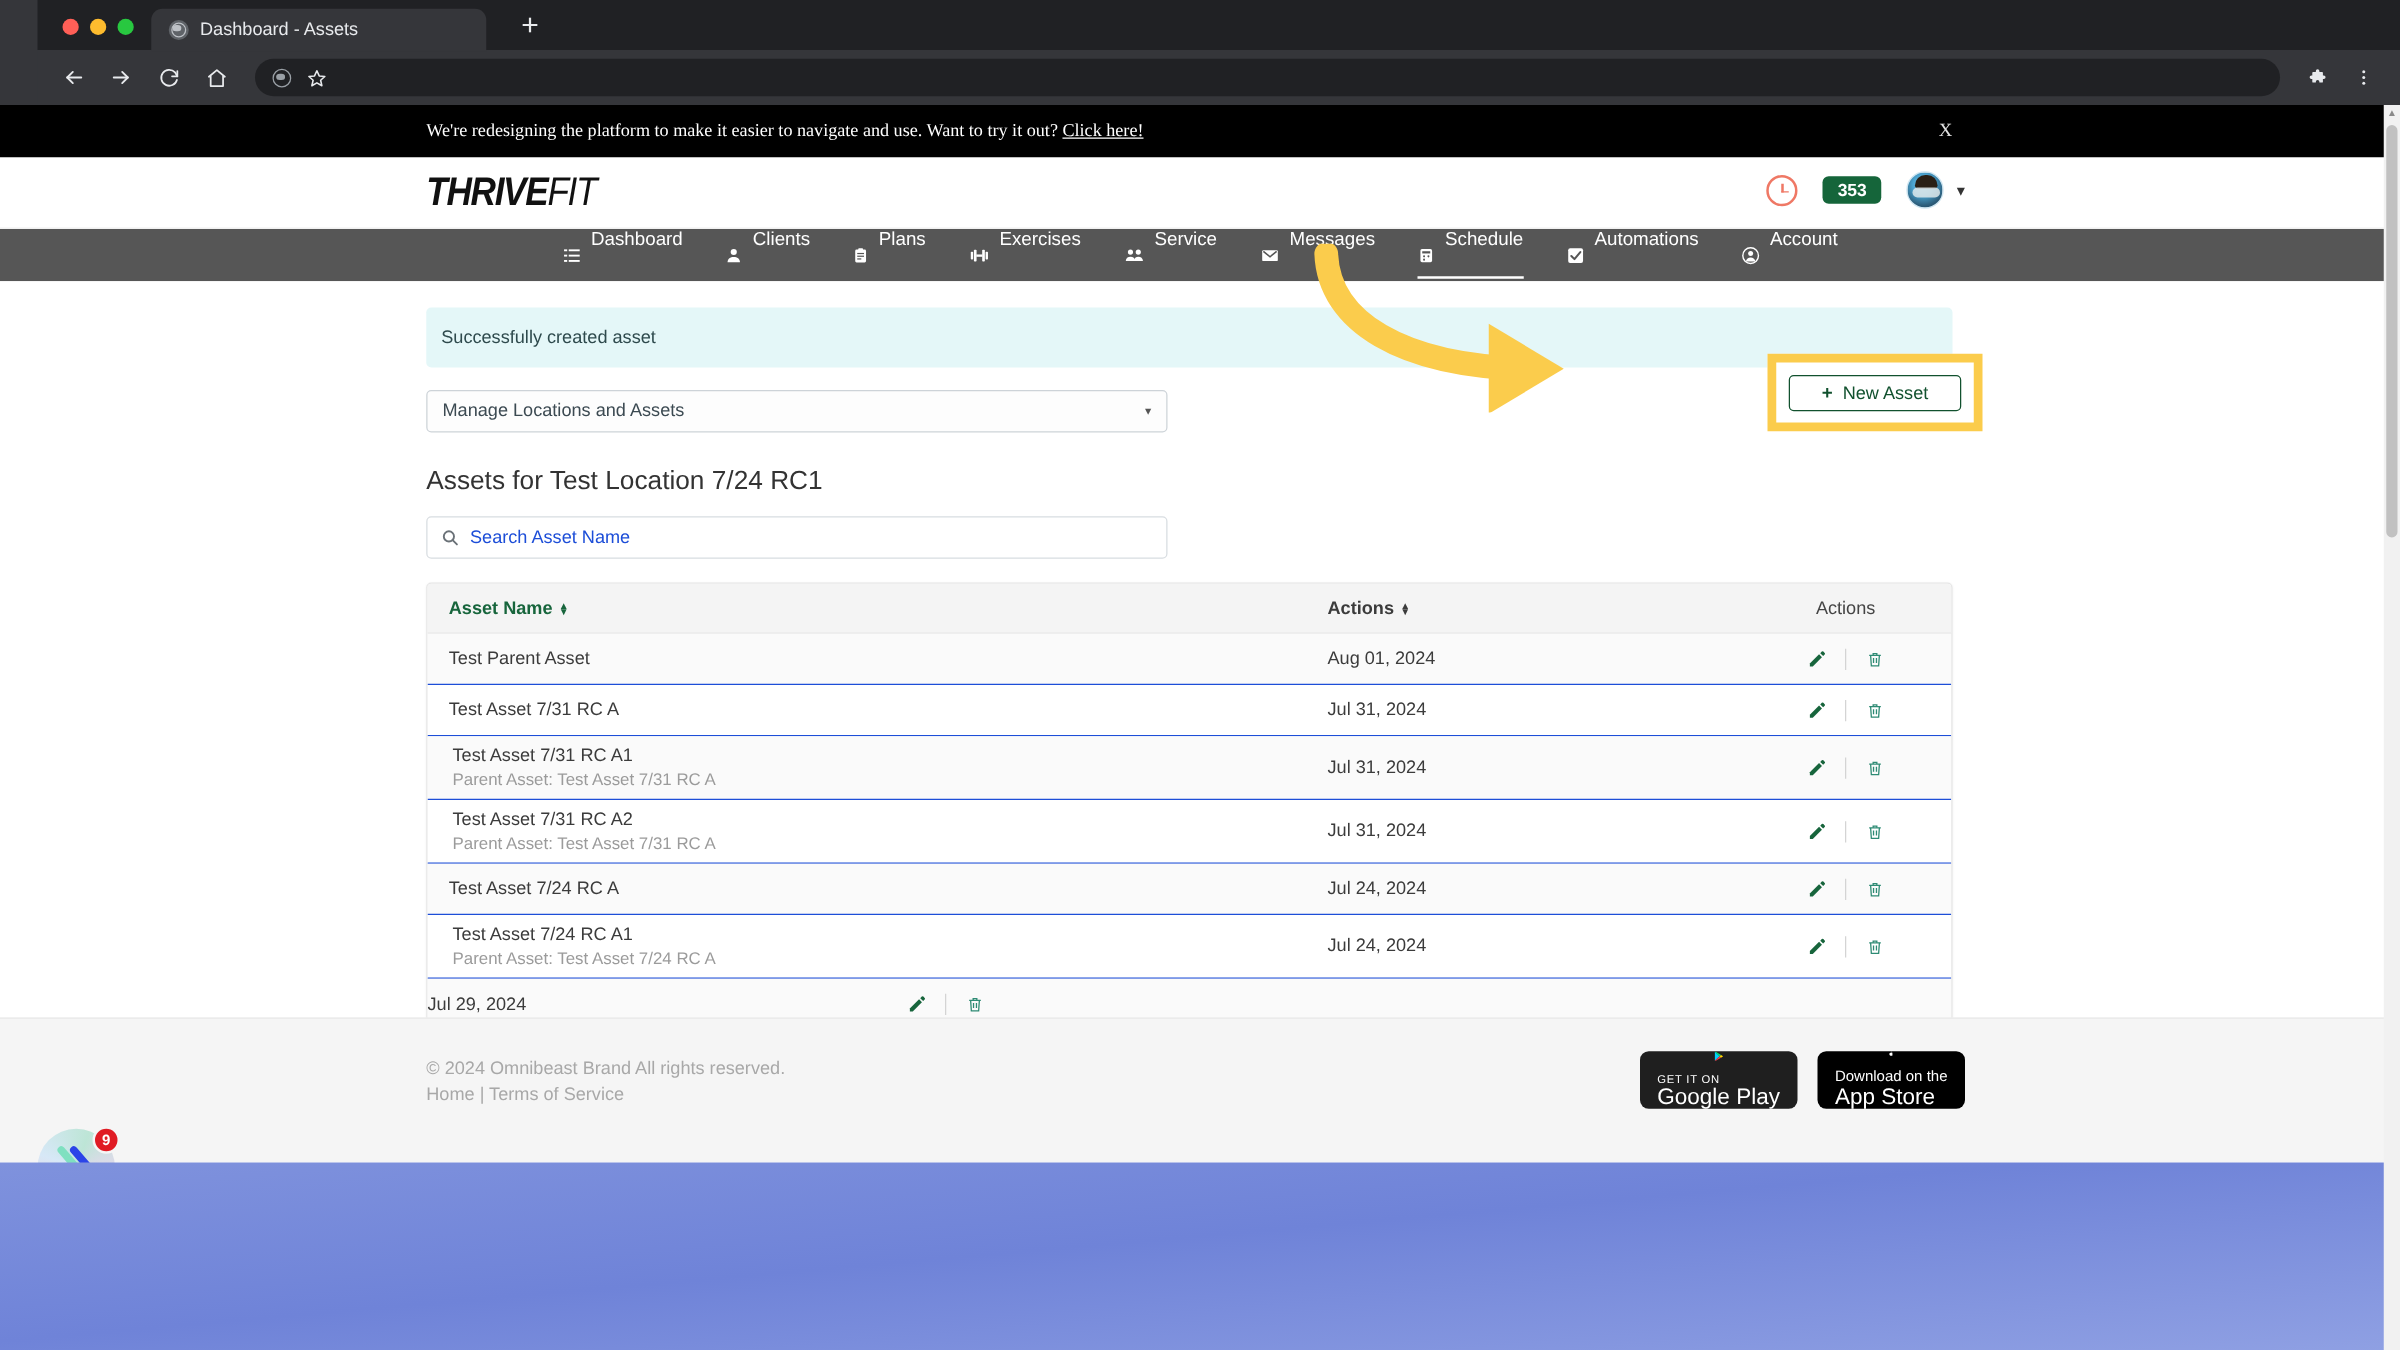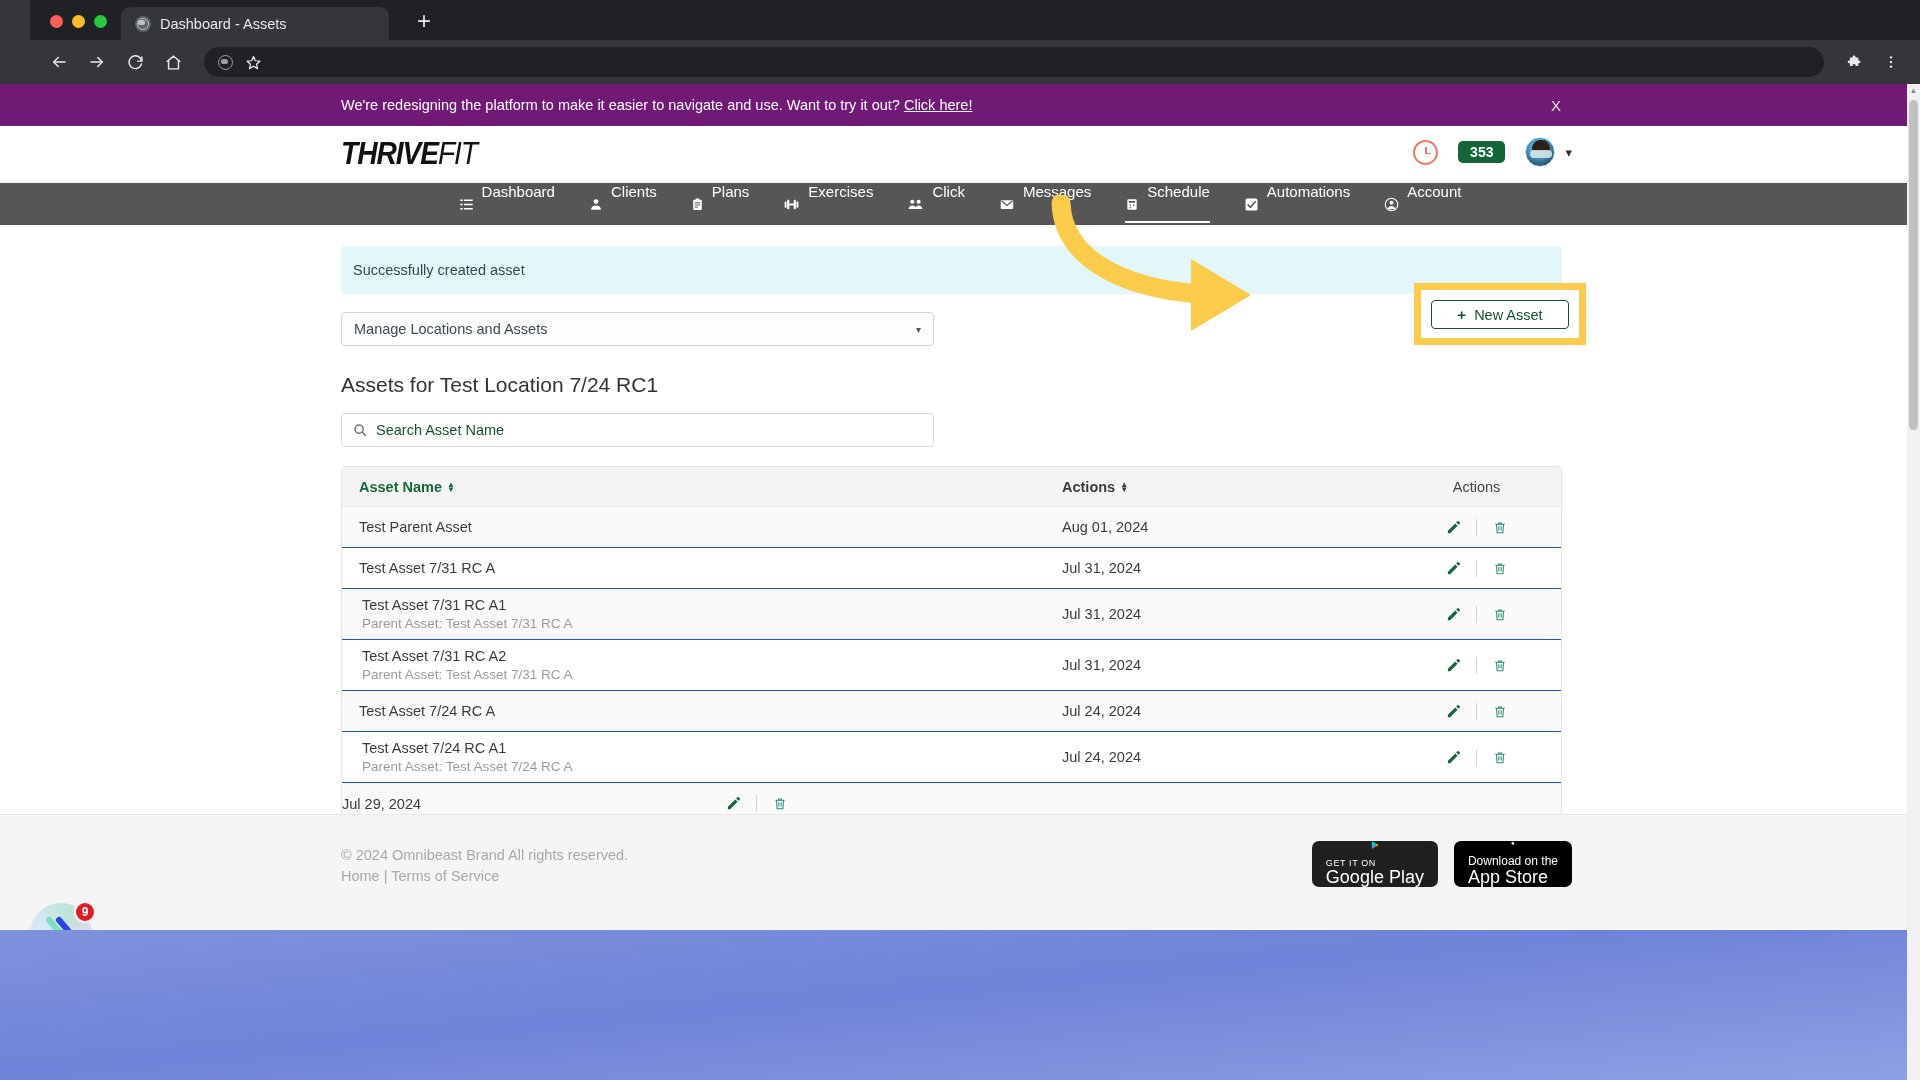--- a/index.html
+++ b/index.html
@@ -77,22 +77,22 @@
   }
 
   
   .viewport {
     position:absolute; left:0; top: 84px; width: 1920px; height: 996px;
     background:#fff; overflow:hidden;
   }
 
   
   .announce {
-    height: 42px; background:#701a75; display:flex; align-items:center;
-    position:relative; color:#ffffff; font-size: 14.5px;
+    height: 42px; background:#000000; display:flex; align-items:center;
+    position:relative; color:#ffffff; font-size: 14.5px; font-family: Liberation Serif, serif;
   }
   .announce-text { position:absolute; left: 341px; white-space:nowrap; }
   .announce-text a { color:#ffffff; text-decoration: underline; }
   .announce-close {
     position:absolute; left: 1551px; font-size: 15px; color:#e2e2e2;
   }
 
   
   .topbar {
     height: 57px; background:#ffffff; position:relative; border-bottom: 1px solid #efefef;
@@ -166,21 +166,21 @@
     position:absolute; right: 12px; font-size: 10px; color:#555;
   }
   .page-title {
     margin-top: 27px; font-size: 21px; color:#333; font-weight: 400;
   }
   .search-wrap {
     margin-top: 16px; width: 593px; height: 34px; border:1px solid #d8dde1; border-radius:4px;
     background:#fff; display:flex; align-items:center; gap: 9px; padding: 0 11px;
   }
   .search-wrap svg { flex:none; }
-  .search-ph { color:#14532d; font-size: 14.5px; }
+  .search-ph { color:#1d4ed8; font-size: 14.5px; }
 
   
   .hl-box {
     position:absolute; left: 1073px; top: 58px; width: 172px; height: 62px;
     border: 7px solid #fbcc4c; background:#ffffff;
   }
   .new-asset-btn {
     position:absolute; left: 1090px; top: 75px; width: 138px; height: 29px;
     border: 1.6px solid #11512e; border-radius: 4px; background:#fff;
     display:flex; align-items:center; justify-content:center; gap: 8px;
@@ -430,21 +430,21 @@
 
       <div class="nav-item">
         <span class="nav-ico">
             <svg width="17" height="15" viewBox="0 0 24 24" fill="#fff">
               <circle cx="7" cy="7.5" r="3.3"></circle>
               <circle cx="17" cy="7.5" r="3.3"></circle>
               <path d="M1 19c0-3.6 2.7-5.5 6-5.5s6 1.9 6 5.5z"></path>
               <path d="M11.5 19c0-3.6 2.6-5.5 5.6-5.5S23 15.4 23 19z"></path>
             </svg>
           </span>
-        <span>Click</span>
+        <span>Service</span>
       </div>
 
       <div class="nav-item">
         <span class="nav-ico">
             <svg width="16" height="15" viewBox="0 0 24 24" fill="none" stroke="#fff" stroke-width="2">
               <rect x="2" y="5" width="20" height="14" rx="1.5" fill="#fff" stroke="none"></rect>
               <path d="M3.5 6.5 12 13.5l8.5-7" stroke="#565656" stroke-width="2" fill="none"></path>
             </svg>
           </span>
         <span>Messages</span>

